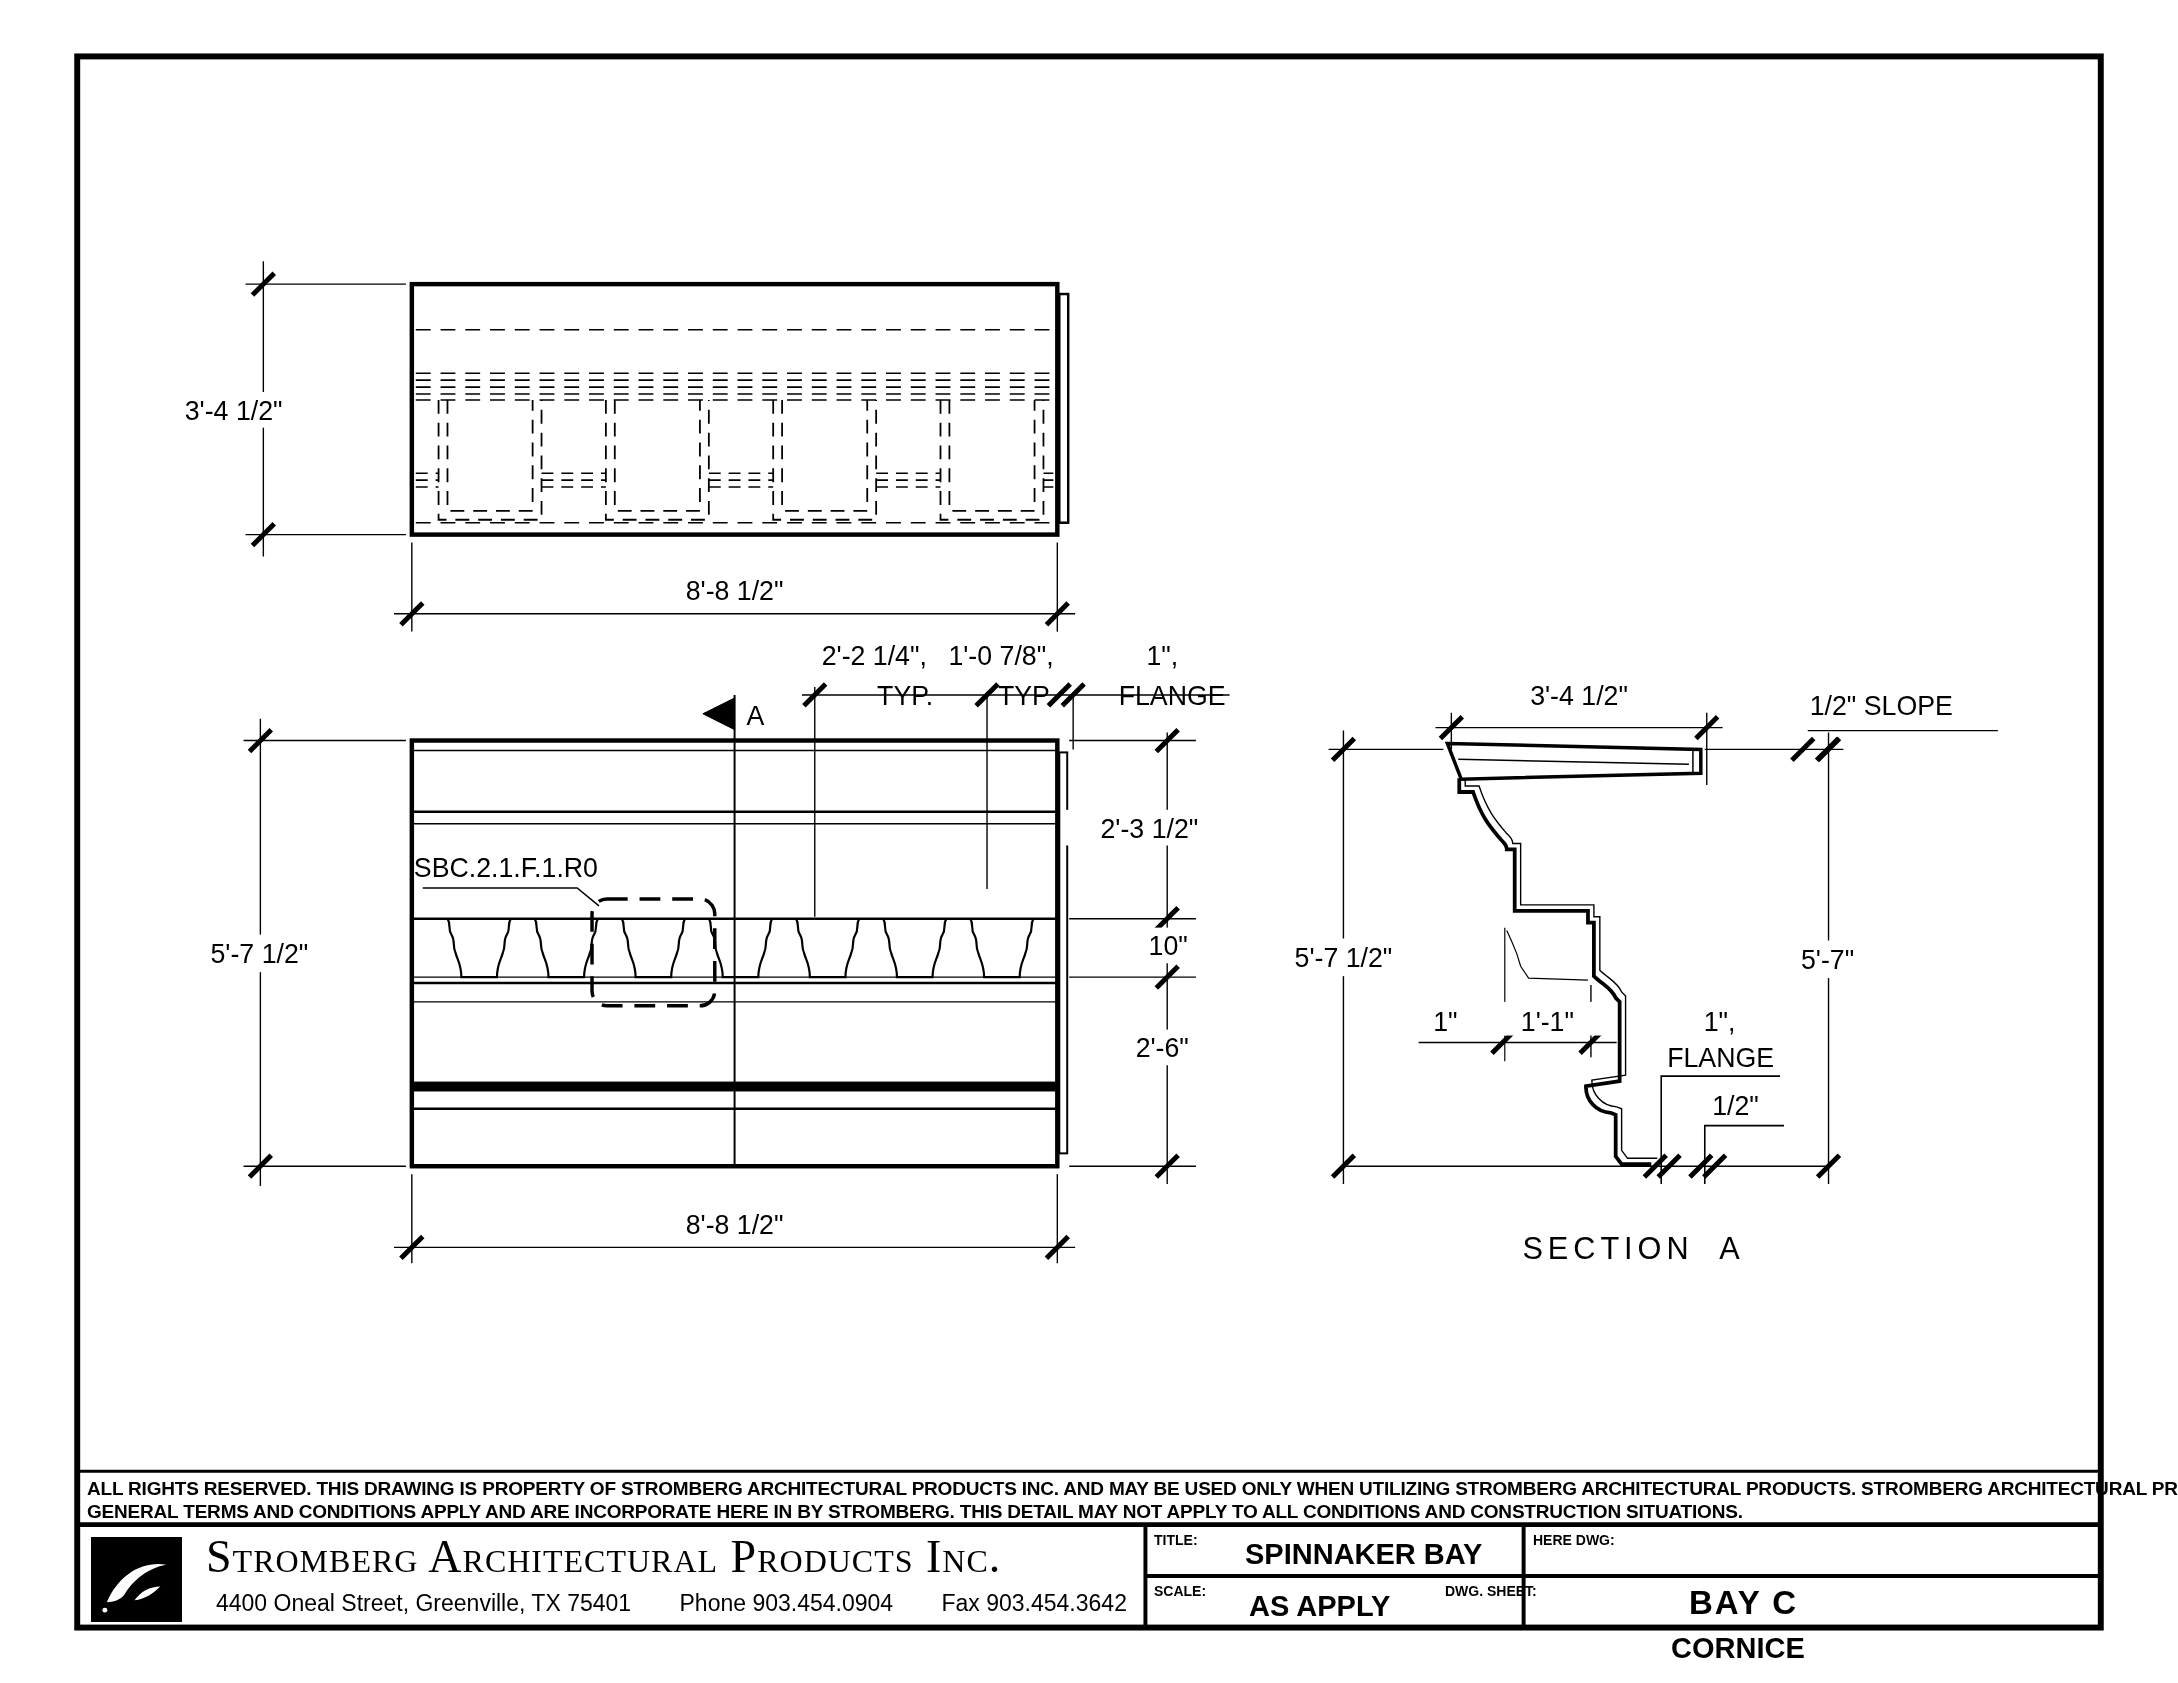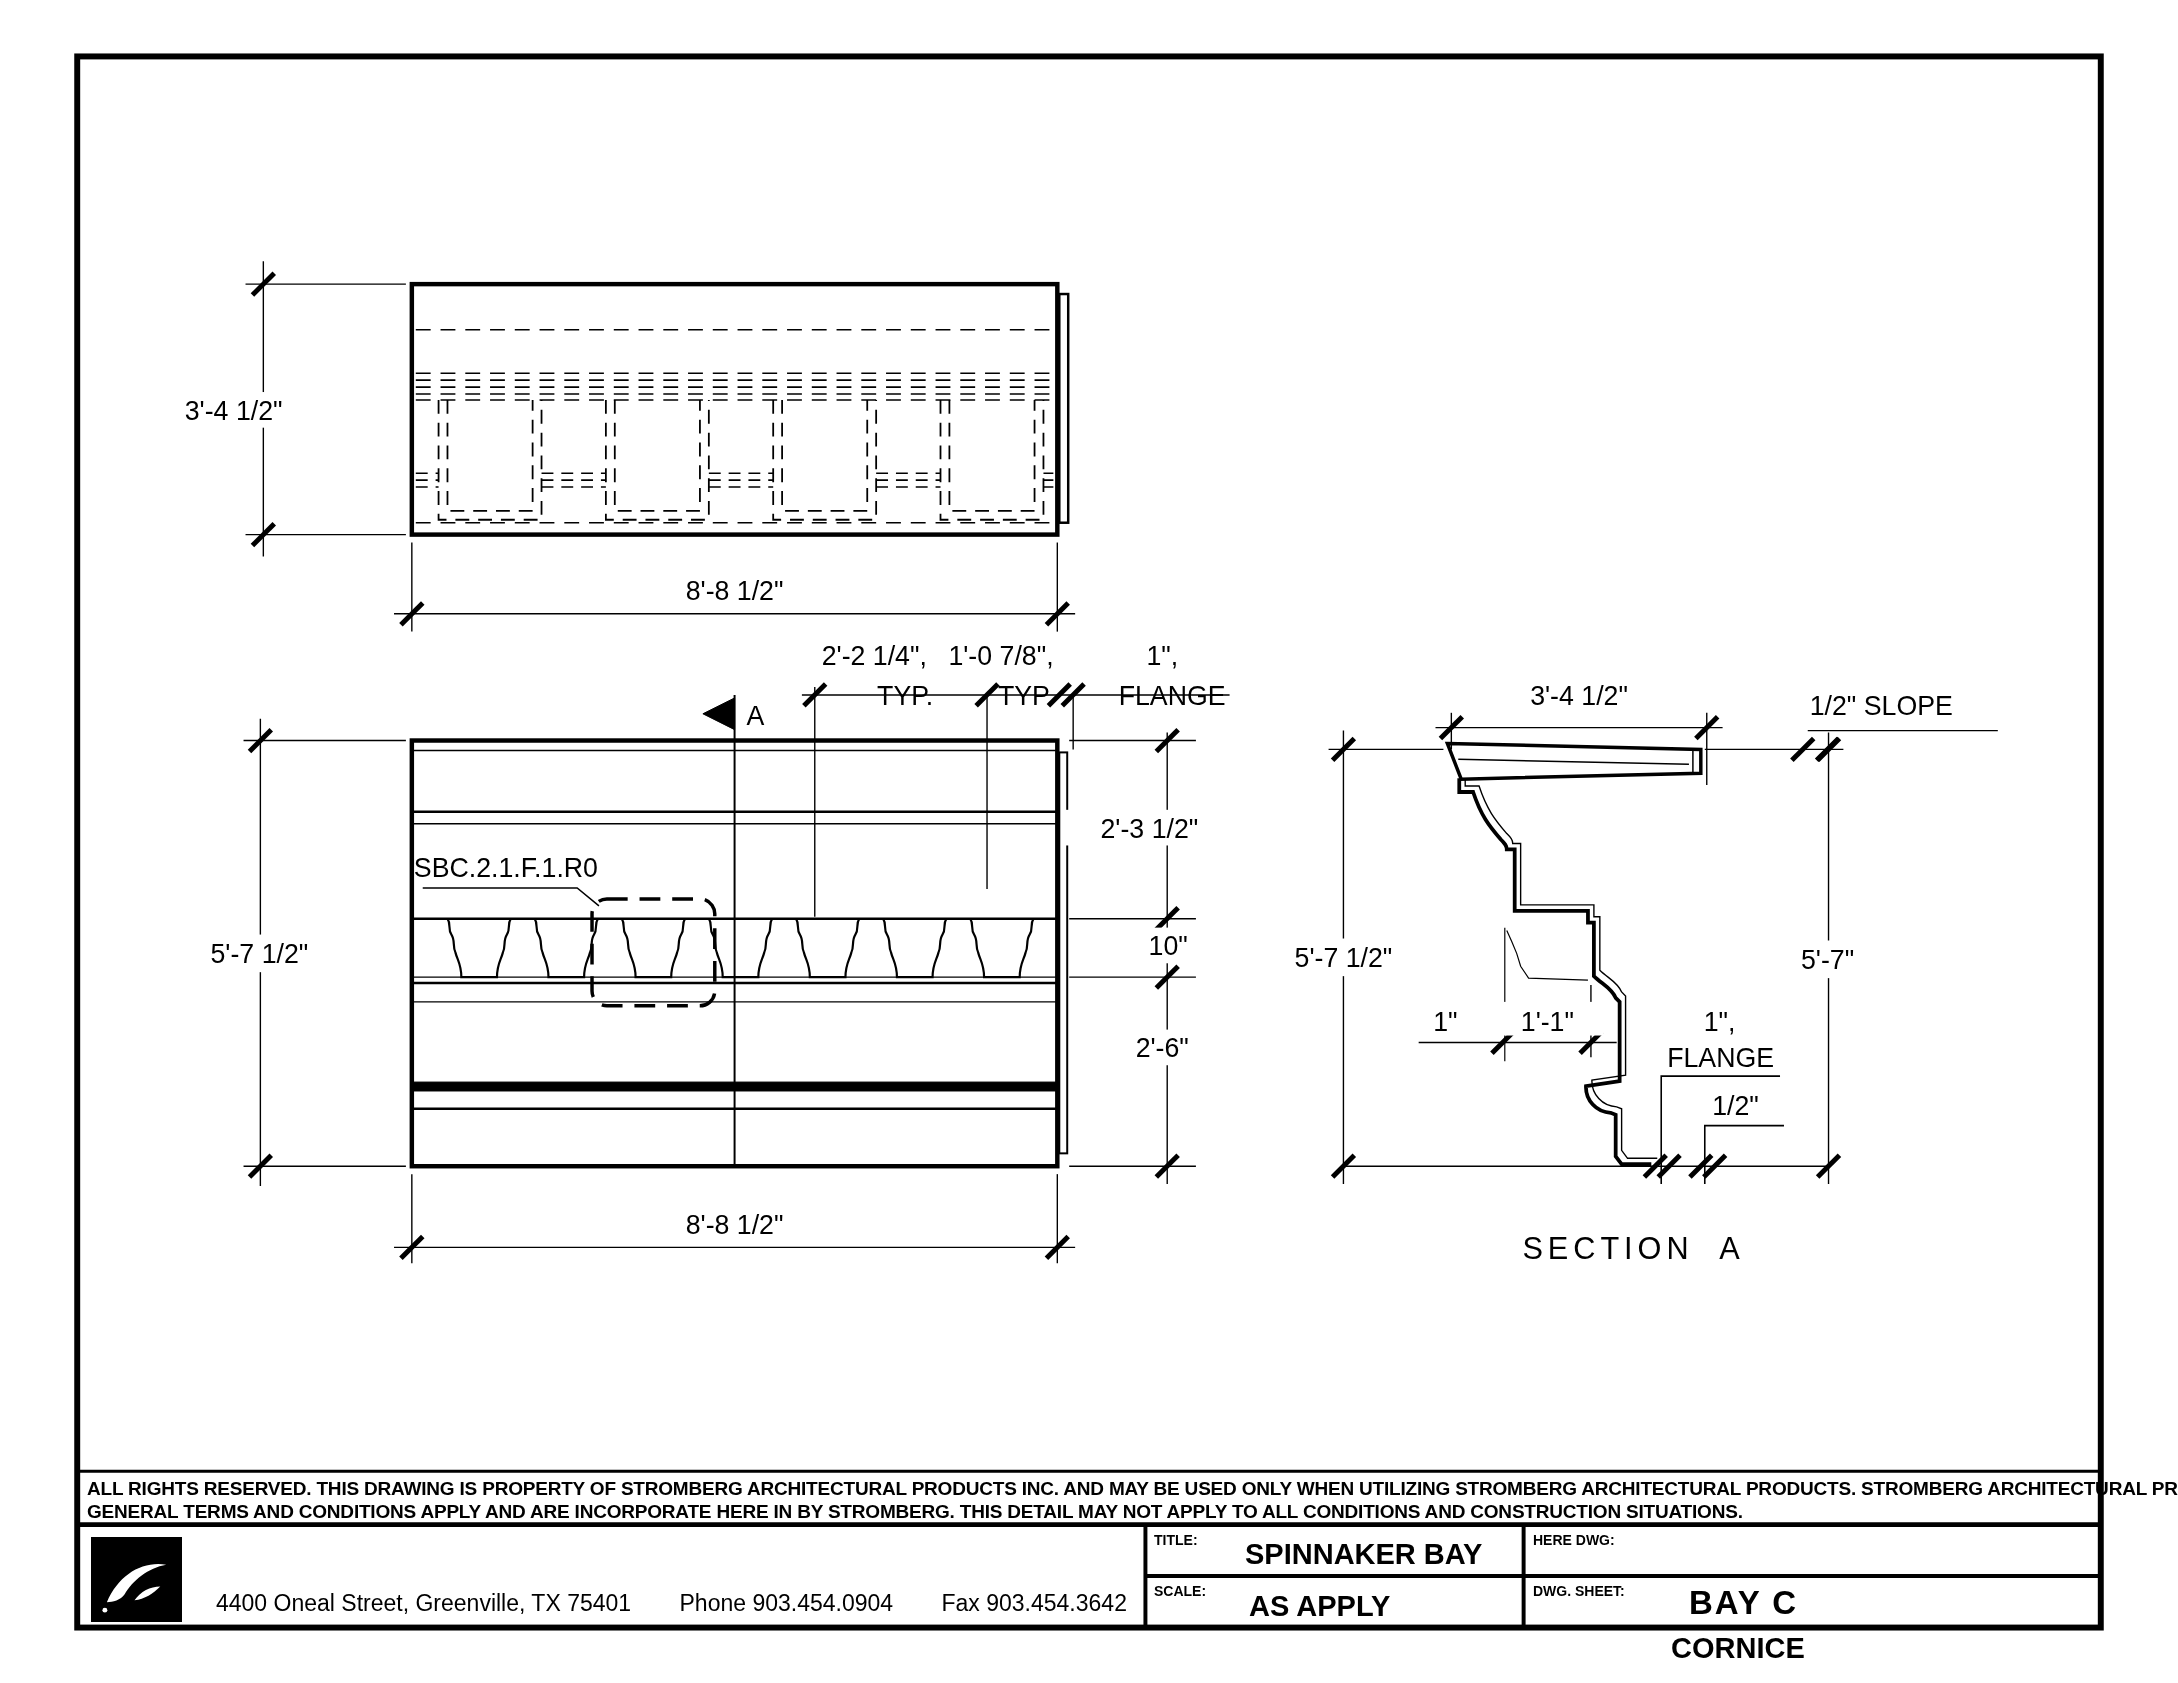--- a/index.html
+++ b/index.html
@@ -266,33 +266,34 @@
 
 <div class="ovl logo">
   <svg width="91" height="85" viewBox="0 0 92 86">
     <rect width="92" height="86" fill="#000"></rect>
     <path d="M16,66 C28,38 52,24 76,28 C58,31 42,44 34,58 C30,64 22,66 16,66 Z" fill="#fff"></path>
     <path d="M44,64 C50,55 60,50 70,50 C63,57 54,63 44,64 Z" fill="#fff"></path>
     <circle cx="14" cy="74" r="2.5" fill="#fff"></circle>
   </svg>
 </div>
 
+<div class="ovl company">Stromberg Architectural Products Inc.</div>
 
 <div class="ovl addr">
   <span>4400 Oneal Street, Greenville, TX  75401</span>
   <span>Phone 903.454.0904</span>
   <span>Fax 903.454.3642</span>
 </div>
 
 <div class="ovl fldlab" style="left:1154px;top:1532px;">TITLE:</div>
 <div class="ovl fldval" style="left:1245px;top:1538px;">SPINNAKER BAY</div>
 
 <div class="ovl fldlab" style="left:1533px;top:1532px;">HERE DWG:</div>
 <div class="ovl fldval" style="left:1671px;top:1632px;">CORNICE</div>
 
 <div class="ovl fldlab" style="left:1154px;top:1583px;">SCALE:</div>
 <div class="ovl fldval" style="left:1249px;top:1590px;">AS APPLY</div>
 
-<div class="ovl fldlab" style="left:1533px;top:1583px;">DWG. SHEET:</div>
+<div class="ovl fldlab" style="left:1445px;top:1583px;">DWG. SHEET:</div>
 <div class="ovl fldval" style="left:1689px;top:1584px;font-size:33px;letter-spacing:2px;text-align:right;">BAY C</div>
 
 </div>
 
 
 </body></html>

